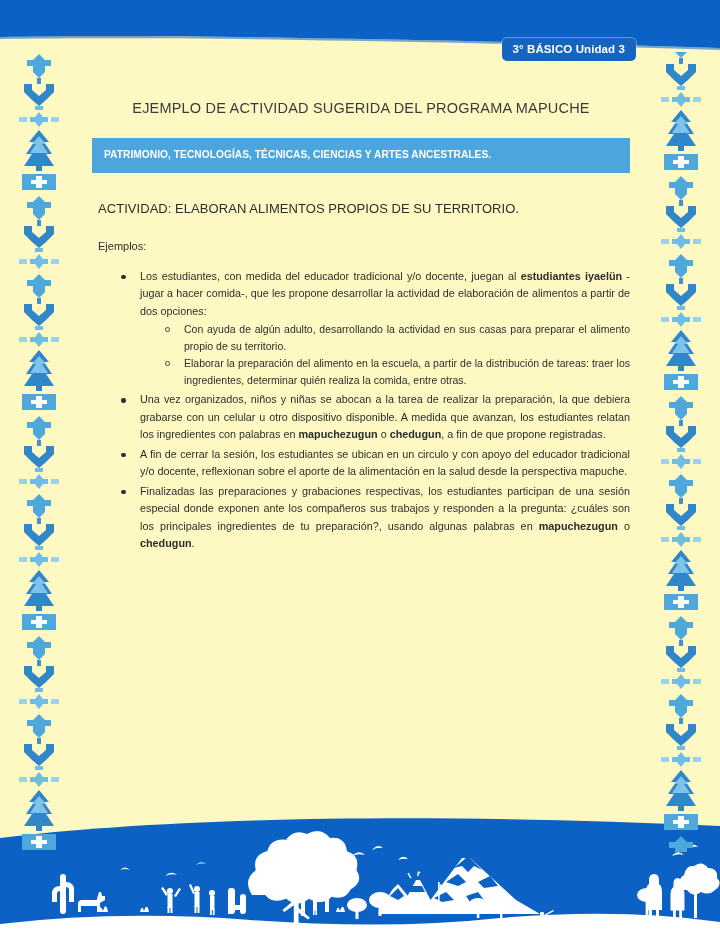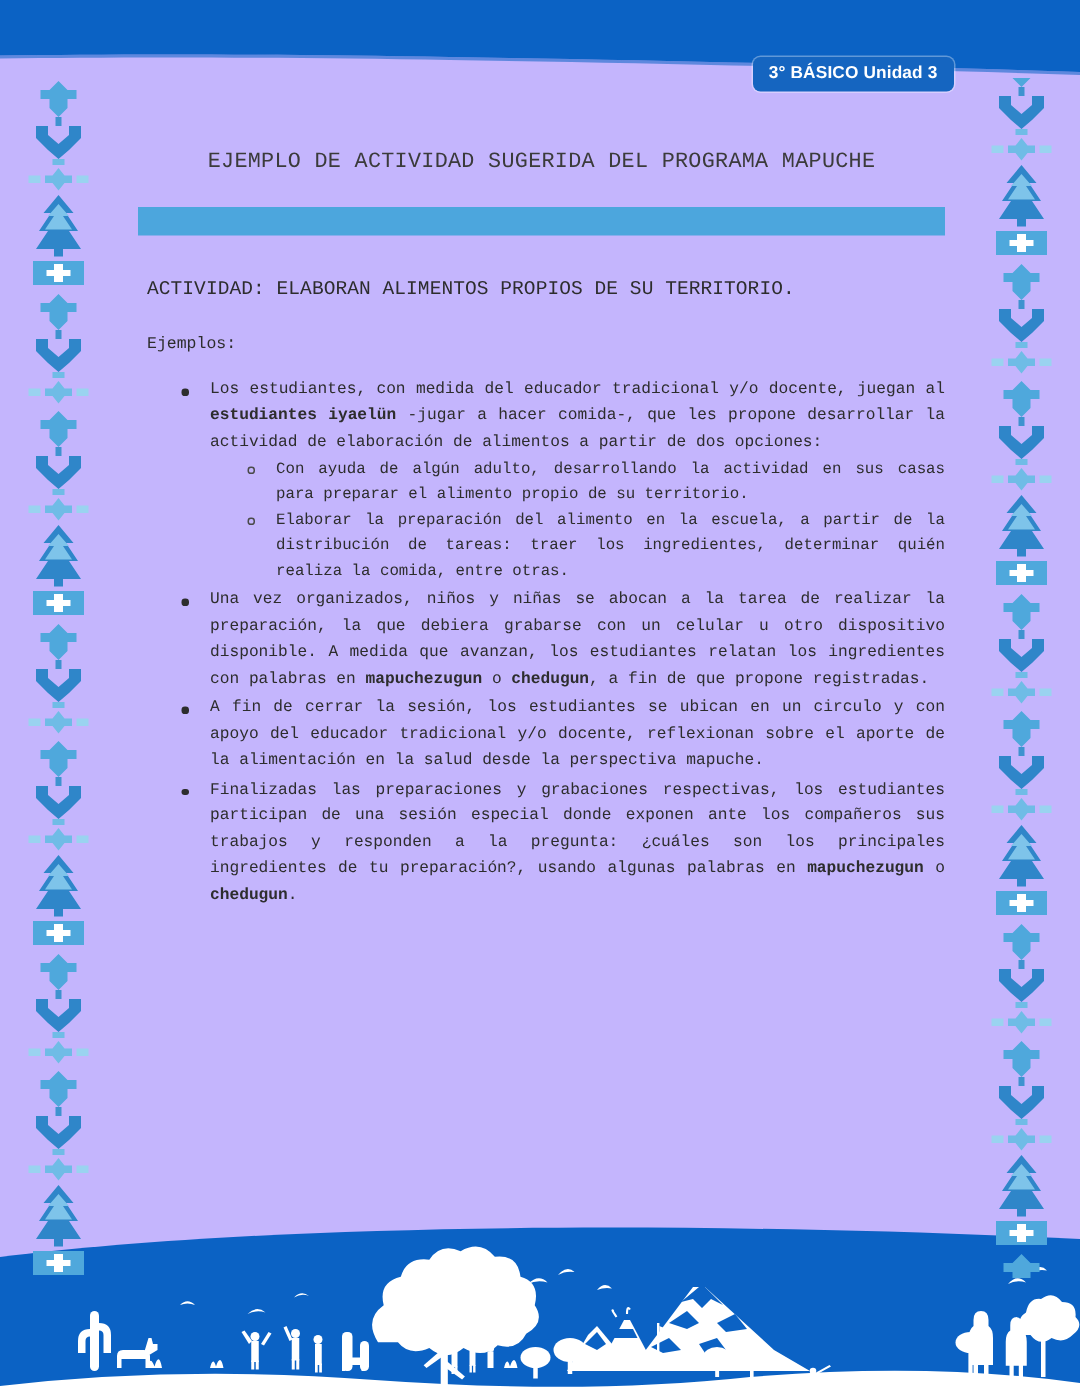--- a/index.html
+++ b/index.html
@@ -5,21 +5,21 @@
   html,body{margin:0;padding:0;}
   body{
     width:720px;height:932px;
     background:#ffffff;
     font-family:"Liberation Sans", sans-serif;
     overflow:hidden;
     position:relative;
   }
 
   
-  #page{position:relative;width:720px;height:932px;overflow:hidden;background:#c4b5fd;}
+  #page{position:relative;width:720px;height:932px;overflow:hidden;background:#fef9c3;}
 
   
   .top-band{position:absolute;left:0;top:0;width:720px;height:62px;overflow:hidden;z-index:2;}
   .top-band svg{display:block;}
 
   .unit-badge{
     position:absolute;top:38px;right:84px;
     background:#1565C0;color:#fff;
     font-size:11.5px;font-weight:700;
     padding:5px 11px 6px 11px;
@@ -34,21 +34,21 @@
   .side-border{position:absolute;top:52px;width:46px;height:800px;z-index:3;overflow:hidden;}
   .side-border.left{left:16px;}
   .side-border.right{right:16px;}
   .side-border svg{display:block;}
 
   
   .footer-band{position:absolute;left:0;bottom:0;width:720px;height:120px;z-index:2;overflow:hidden;}
   .footer-band svg{display:block;}
 
   
-  .content{position:absolute;left:92px;top:100px;width:538px;z-index:4;font-family:Liberation Mono, monospace;}
+  .content{position:absolute;left:92px;top:100px;width:538px;z-index:4;}
 
   .doc-title{
     text-align:center;
     font-size:14.5px;
     color:#3b3b3b;
     letter-spacing:.2px;
     margin:0 0 22px 0;
     font-weight:400;
   }
 
@@ -187,20 +187,21 @@
         <use href="#tile" x="0" y="880"></use>
       </g>
     </svg>
   </div>
 
   <div class="content">
 
     <h1 class="doc-title">EJEMPLO DE ACTIVIDAD SUGERIDA DEL PROGRAMA MAPUCHE</h1>
 
     <div class="eje-box">
+      <p>PATRIMONIO, TECNOLOGÍAS, TÉCNICAS, CIENCIAS Y ARTES ANCESTRALES.</p>
     </div>
 
     <div class="activity-line">ACTIVIDAD: ELABORAN ALIMENTOS PROPIOS DE SU TERRITORIO.</div>
 
     <div class="examples-line">Ejemplos:</div>
 
     <ul class="lvl1">
 
       <li>
         <span>Los estudiantes, con medida del educador tradicional y/o docente, juegan al </span><b>estudiantes iyaelün</b><span> -jugar a hacer comida-, que les propone desarrollar la actividad de elaboración de alimentos a partir de dos opciones:</span>

